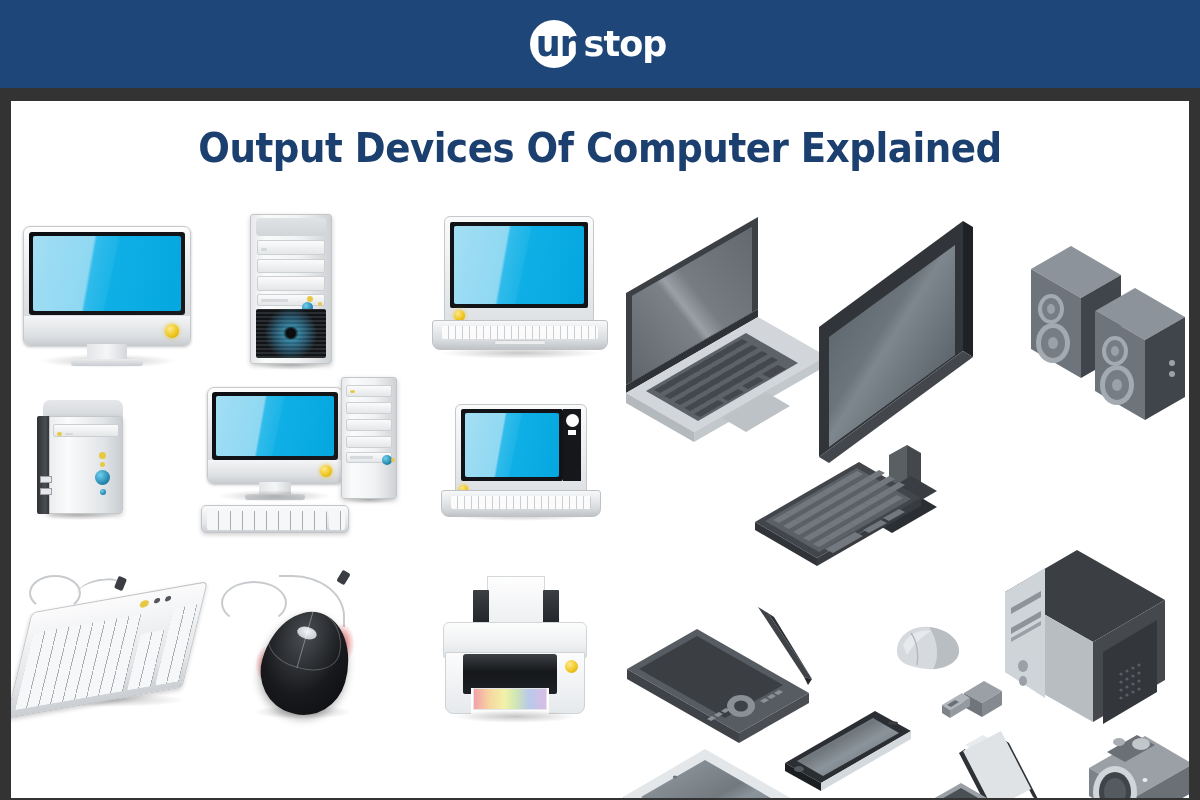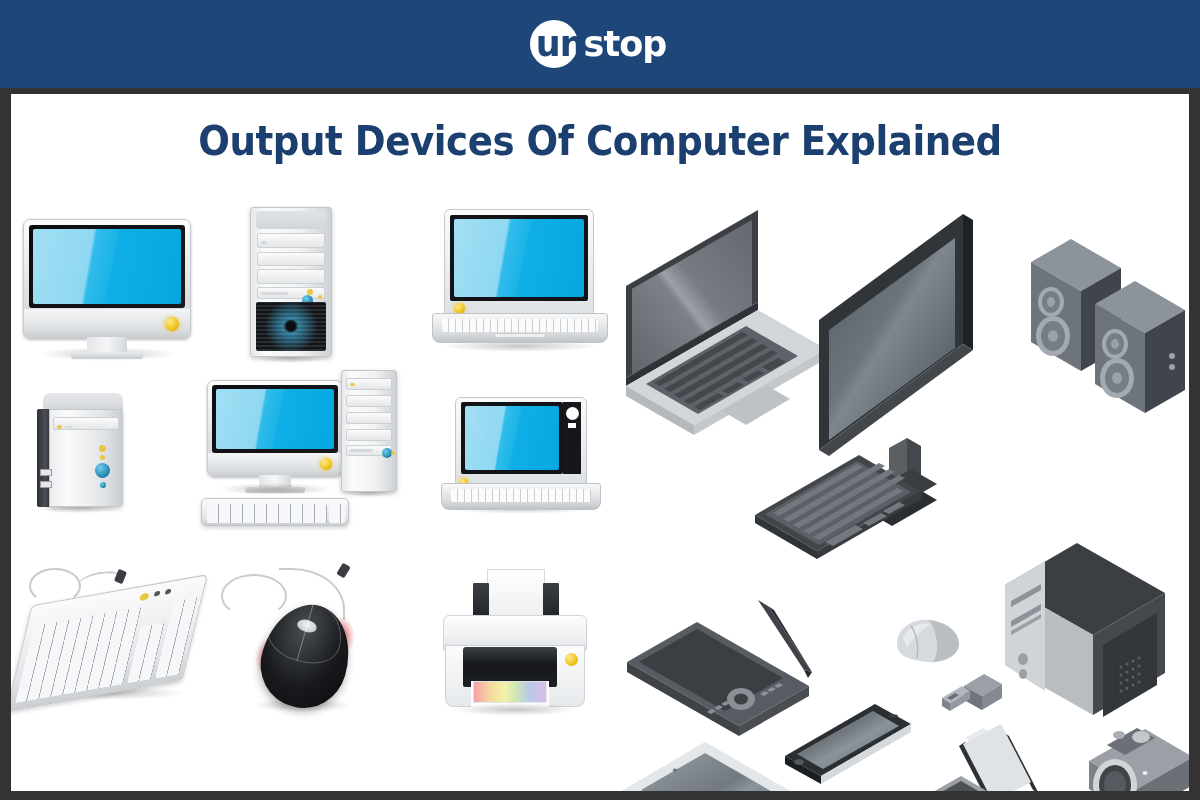--- a/index.html
+++ b/index.html
@@ -57,21 +57,21 @@
 
   
   #frame {
     position: absolute;
     left: 0; top: 88px;
     width: 1200px; height: 712px;
     background: #333333;
   }
   #canvas {
     position: absolute;
-    left: 11px; top: 6px;
+    left: 11px; top: 13px;
     width: 1178px; height: 697px;
     background: #ffffff;
     overflow: hidden;
   }
 
   
   #title {
     position: absolute;
     left: 0; top: 24px;
     width: 1178px;

